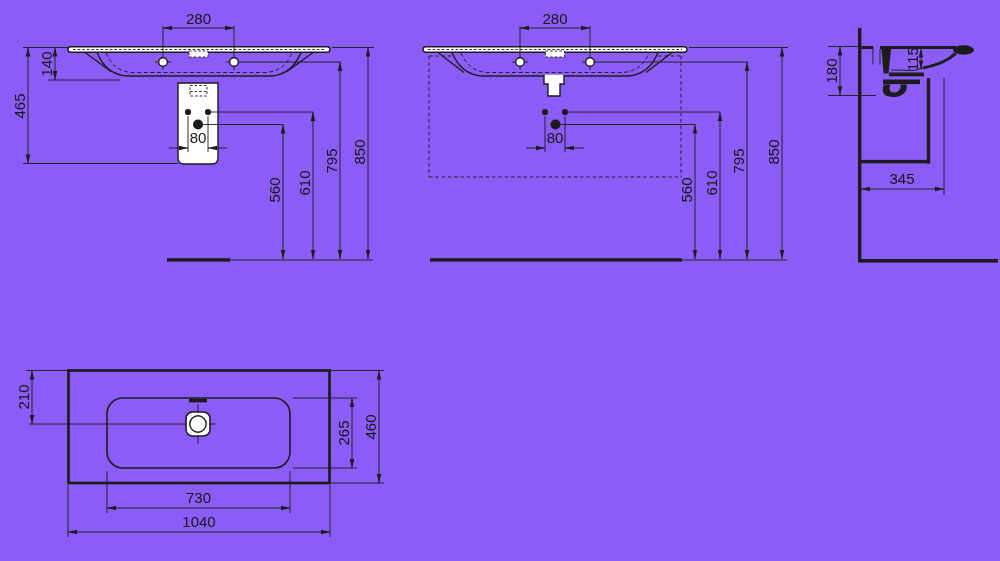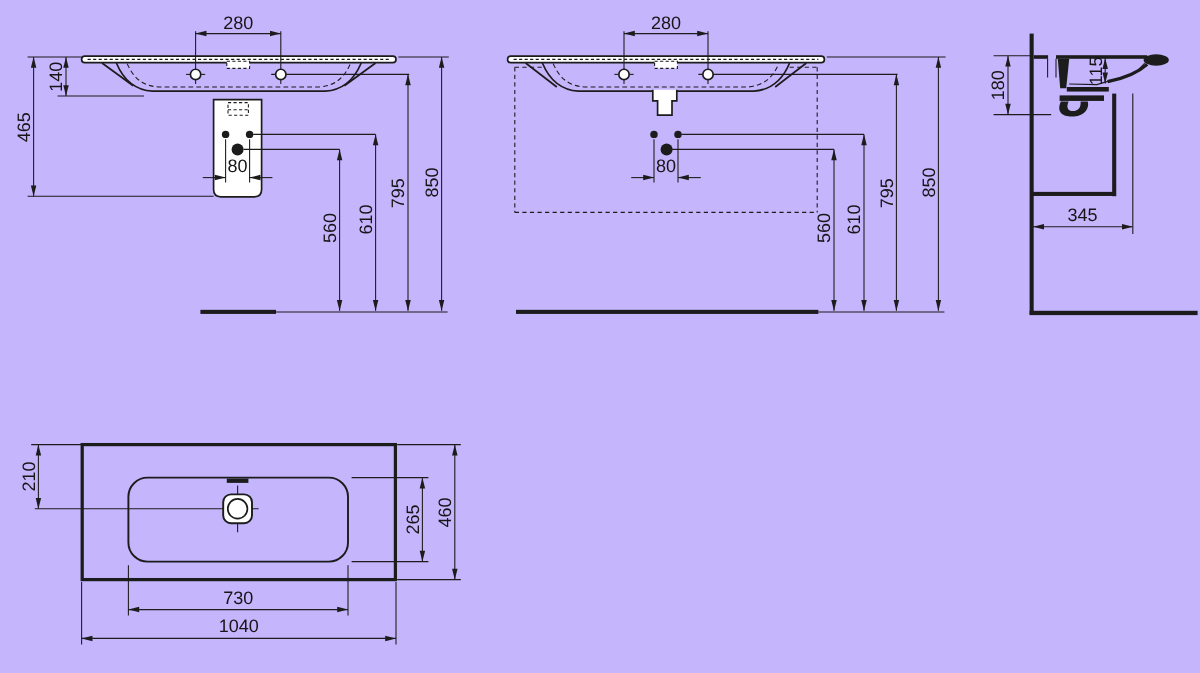--- a/index.html
+++ b/index.html
@@ -1,16 +1,16 @@
 <!DOCTYPE html>
 <html><head>
 <meta charset="utf-8">
 <style>
   html,body{margin:0;padding:0;background:#fff;}
-  .stage{position:relative;width:1000px;height:561px;background:#c4b5fd;overflow:hidden;
+  .stage{position:relative;width:1000px;height:561px;background:#8b5cf6;overflow:hidden;
          font-family:"Liberation Sans",sans-serif;}
   svg{display:block}
   .ln{stroke:#1c1c1c;fill:none;stroke-linecap:butt}
   .w08{stroke-width:0.9}
   .w14{stroke-width:1.4}
   .w16{stroke-width:1.6}
   .w27{stroke-width:2.7}
   .dshA{stroke-dasharray:4 2.6}
   .dshB{stroke-dasharray:2.6 2}
   .dshC{stroke-dasharray:3.5 2.8}

